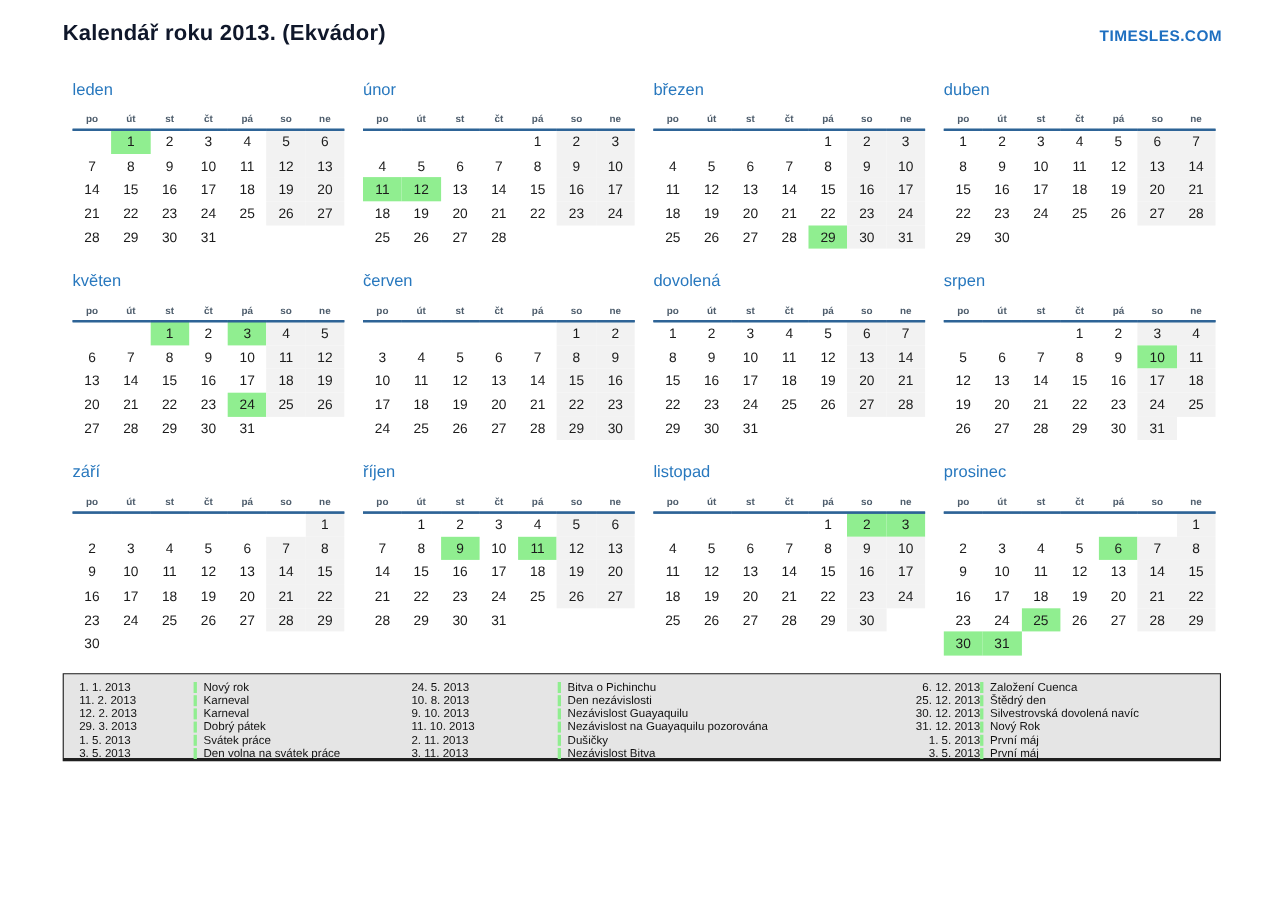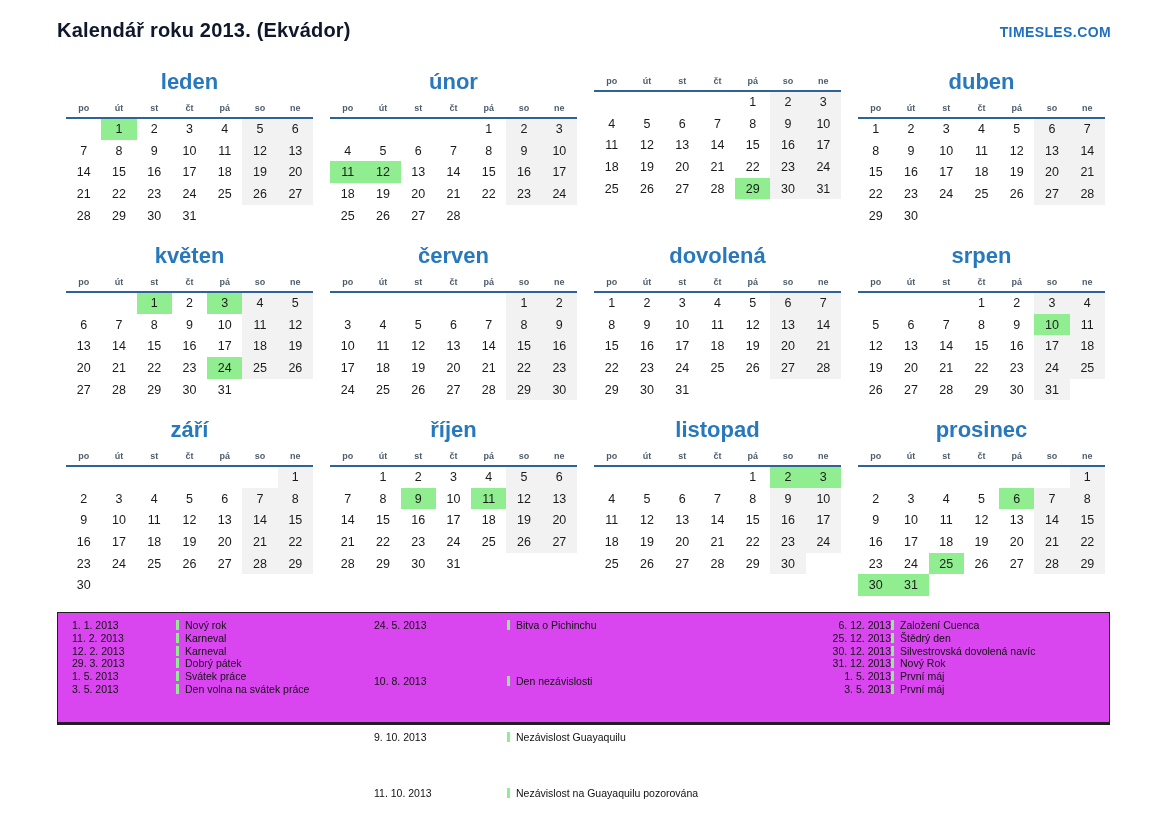--- a/index.html
+++ b/index.html
@@ -20,46 +20,46 @@
   .brand-link{position:absolute;right:58px;top:24px;font-size:14px;font-weight:600;color:var(--brand);text-decoration:none;letter-spacing:0.4px;cursor:pointer;}
 
   .months-grid{
     position:absolute;left:66px;top:72px;
     display:grid;
     grid-template-columns:repeat(4,247px);
     column-gap:17px;
     grid-auto-rows:174px;
   }
   .month{width:247px;}
-  .month-title{font-size:22px;line-height:20px;color:var(--accent);text-align:center;margin-bottom:7px;font-weight:bold;}
+  .month-title{font-size:15px;line-height:20px;color:var(--accent);text-align:left;margin-bottom:7px;}
   table.cal{border-collapse:collapse;table-layout:fixed;width:247px;}
   table.cal th{
     width:35.28px;height:19px;
     font-size:9px;font-weight:700;color:var(--weekday);
     text-align:center;vertical-align:middle;
     border-bottom:2px solid var(--line);
   }
   table.cal td{
     width:35.28px;height:21.7px;
     font-size:12.5px;color:var(--ink);
     text-align:center;vertical-align:middle;
   }
   table.cal td.weekend{background:var(--weekend);}
   table.cal td.holiday{background:var(--highlight);}
 
   .legend-box{
-    position:absolute;left:57px;top:612px;width:1053px;height:113px;
+    position:absolute;left:57px;top:612px;width:1053px;height:80px;
     border:1.5px solid #1f1f1f;border-bottom-width:3px;
-    background:#d946ef;
+    background:#e5e5e5;
     display:flex;
     padding:6px 0 0 14px;
   }
   .legend-column{display:flex;flex-direction:column;}
   .legend-column:nth-child(1){width:302px;}
-  .legend-column:nth-child(2){width:402px;gap:44px;}
+  .legend-column:nth-child(2){width:402px;}
   .legend-column:nth-child(3){width:320px;text-align:right;}
   .legend-row{display:flex;align-items:center;height:12.7px;}
   .legend-date{font-size:10.5px;color:#111;}
   .legend-column:nth-child(1) .legend-date{width:104px;}
   .legend-column:nth-child(2) .legend-date{width:133px;}
   .legend-column:nth-child(3) .legend-date{width:115px;}
   .legend-bar{width:3px;height:10px;background:var(--highlight);margin-right:6px;flex:0 0 auto;}
   .legend-name{font-size:10.5px;color:#111;white-space:nowrap;}
 </style>
 </head>
@@ -190,20 +190,21 @@
               <td>27</td>
               <td>28</td>
               <td></td>
               <td></td>
               <td></td>
             </tr>
           </tbody>
         </table>
       </div>
       <div class="month">
+        <div class="month-title">březen</div>
         <table class="cal">
           <thead>
             <tr>
               <th>po</th>
               <th>út</th>
               <th>st</th>
               <th>čt</th>
               <th>pá</th>
               <th>so</th>
               <th>ne</th>

